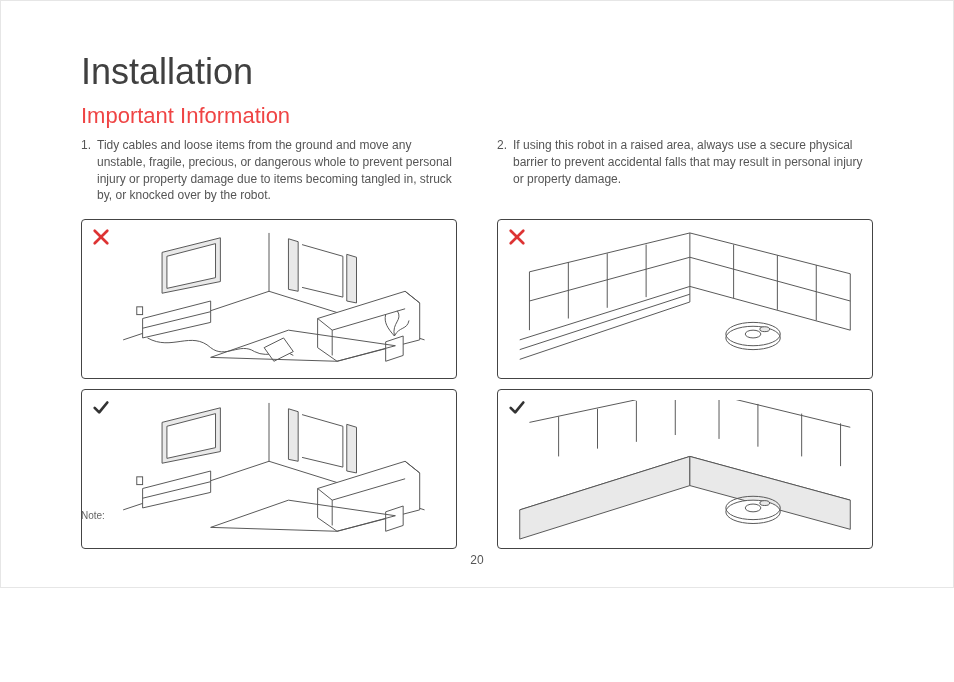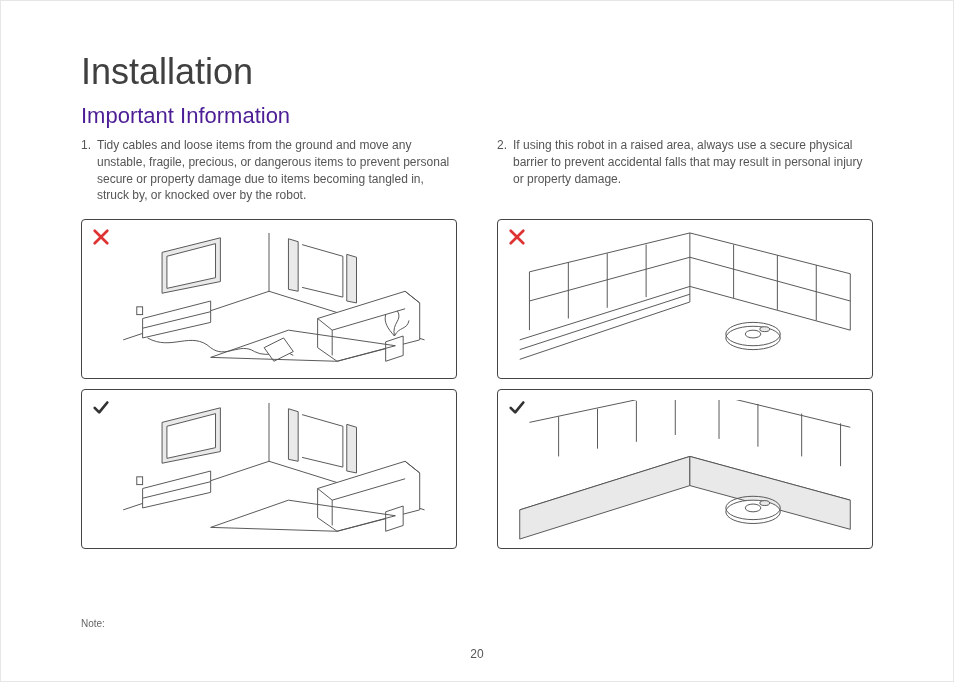--- a/index.html
+++ b/index.html
@@ -5,37 +5,37 @@
   html, body {
     margin: 0;
     padding: 0;
     background: #fff;
     font-family: "Segoe UI", "Helvetica Neue", Arial, sans-serif;
     color: #3e3e3e;
   }
   .page {
     box-sizing: border-box;
     width: 954px;
-    height: 682px;
+    height: 588px;
     margin: 0 auto;
     position: relative;
     border: 1px solid #e6e6e6;
     padding: 50px 80px 0;
   }
   h1.title {
     font-size: 36px;
     font-weight: 400;
     margin: 0 0 10px 0;
     color: #404040;
   }
   h2.subtitle {
     font-size: 22px;
     font-weight: 400;
     margin: 0 0 8px 0;
-    color: #4c1d95;
+    color: #ef4444;
   }
   .columns {
     display: flex;
     gap: 40px;
   }
   .col {
     flex: 1;
   }
   .instr {
     font-size: 12px;
@@ -70,21 +70,21 @@
     height: 100%;
   }
   .note-sec {
     position: absolute;
     left: 80px;
     right: 80px;
     bottom: 50px;
     font-size: 10px;
     color: #666;
   }
-  .note-label { margin-bottom:2px; }
+  .note-label { margin-bottom:16px; }
   .pagenum {
     position: absolute;
     bottom: 20px;
     left: 0; right: 0;
     text-align: center;
     font-size: 12px;
     color: #555;
   }
   svg.scene .thin { stroke:#555; stroke-width:1; fill:none; }
   svg.scene .fillg { fill:#e9e9e9; stroke:#555; stroke-width:1; }
@@ -96,21 +96,21 @@
 <div class="page">
 
   <h1 class="title">Installation</h1>
   <h2 class="subtitle">Important Information</h2>
 
   <div class="columns">
 
     <div class="col">
       <div class="instr">
         <span class="num">1.</span>
-        <span>Tidy cables and loose items from the ground and move any unstable, fragile, precious, or dangerous items to prevent personal secure or property damage due to items becoming tangled in, struck by, or knocked over by the robot.</span>
+        <span>Tidy cables and loose items from the ground and move any unstable, fragile, precious, or dangerous whole to prevent personal injury or property damage due to items becoming tangled in, struck by, or knocked over by the robot.</span>
       </div>
 
       <div class="illus-box">
         <svg class="mark" viewBox="0 0 20 20">
           <line x1="3" y1="3" x2="17" y2="17" stroke="#d33" stroke-width="3" stroke-linecap="round"></line>
           <line x1="17" y1="3" x2="3" y2="17" stroke="#d33" stroke-width="3" stroke-linecap="round"></line>
         </svg>
         <svg class="scene" viewBox="0 0 360 140" preserveAspectRatio="xMidYMid meet">
 
           <line class="thin" x1="30" y1="110" x2="180" y2="60"></line>

